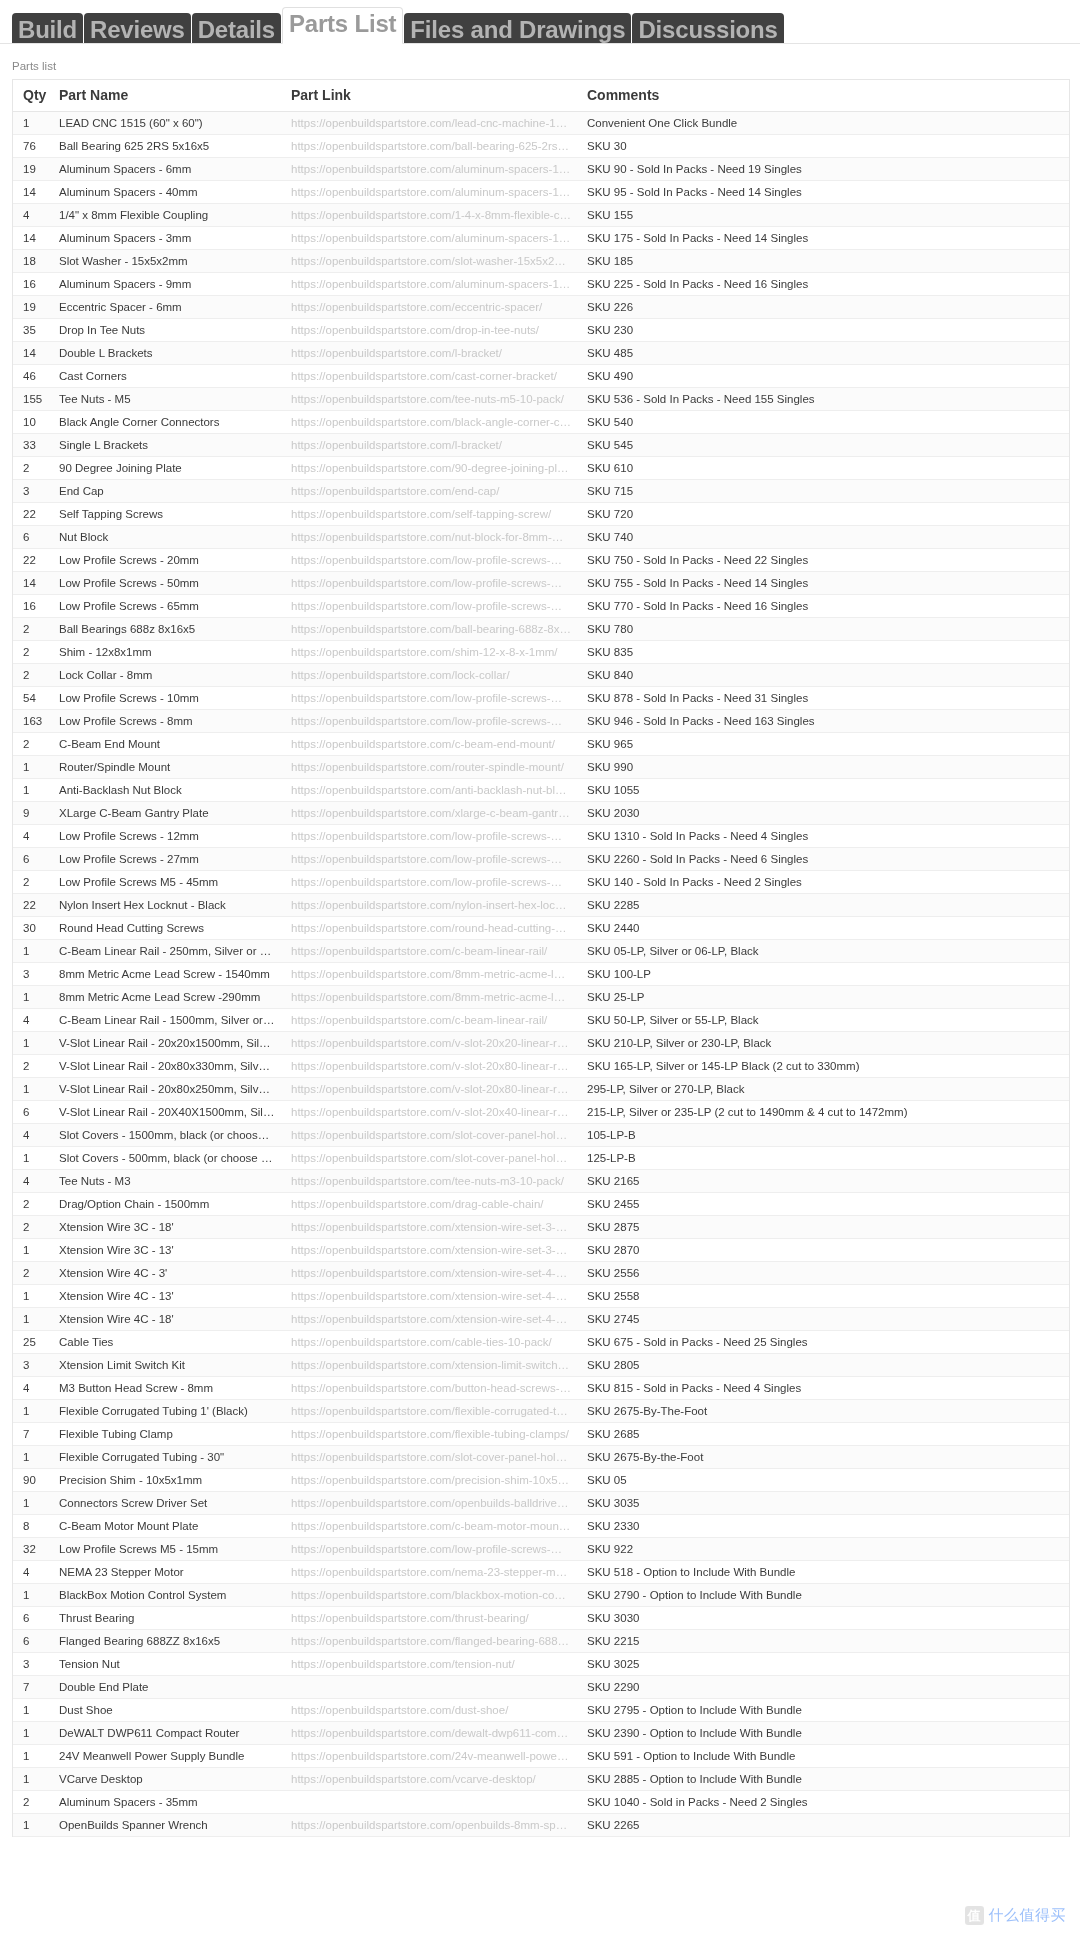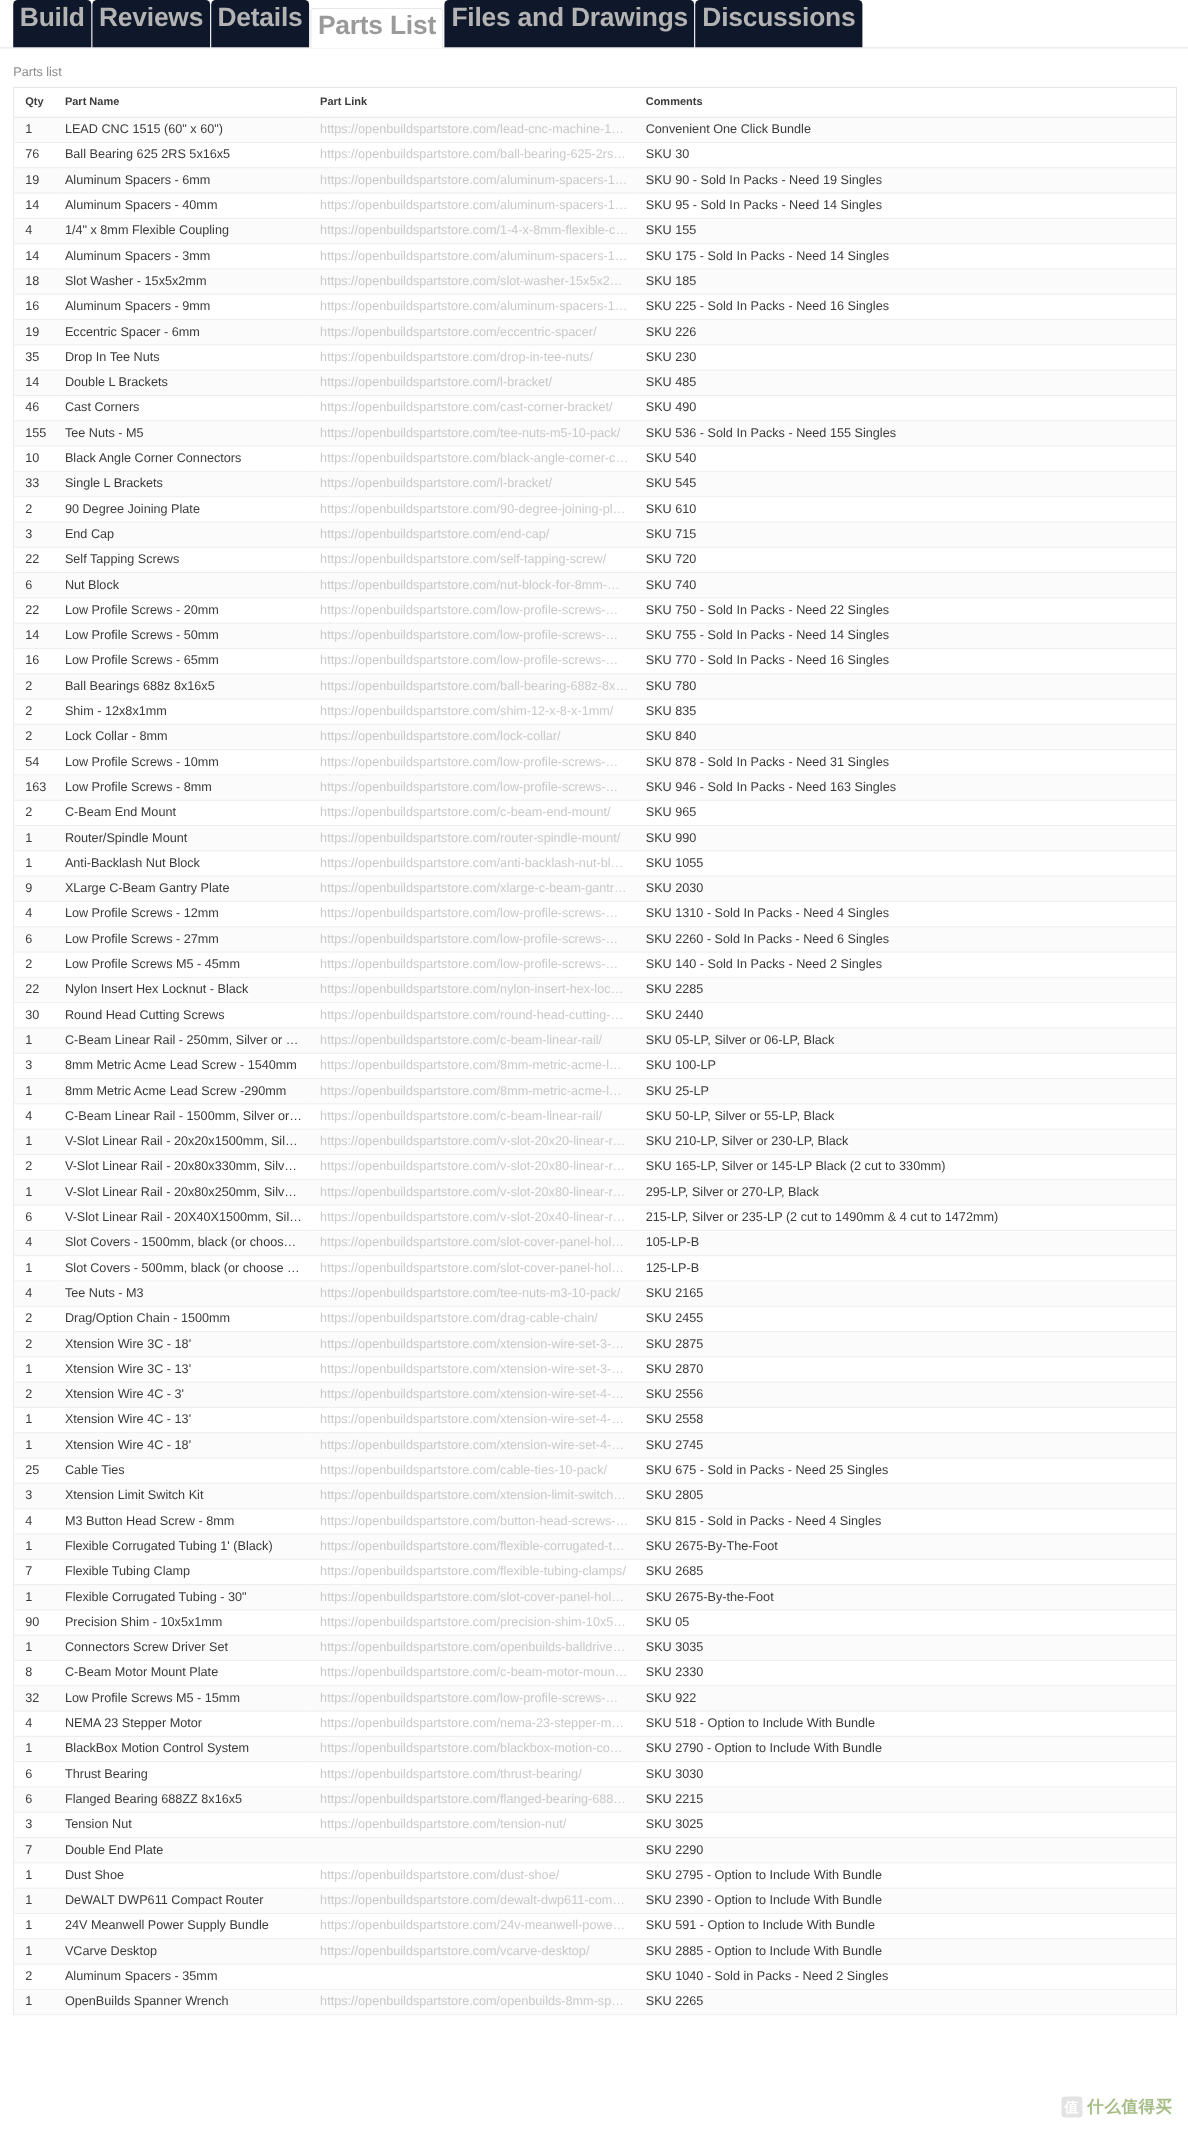--- a/index.html
+++ b/index.html
@@ -24,22 +24,22 @@
     padding: 0 0 0 12px;
     display: flex;
     align-items: flex-end;
     border-bottom: 1px solid #e4e4e4;
   }
   .tab {
     font-size: 24px;
     line-height: 1;
     font-weight: bold;
     color: #b3b3b3;
-    background: #0f172a;
-    padding: 5px 6px 14px 6px;
+    background: #404040;
+    padding: 5px 6px 1px 6px;
     border-radius: 4px 4px 0 0;
     white-space: nowrap;
     letter-spacing: -0.2px;
     margin-right: 1px;
   }
   .tab.active {
     background: #ffffff;
     color: #9a9a9a;
     border: 1px solid #e0e0e0;
     border-bottom: 1px solid #ffffff;
@@ -68,21 +68,21 @@
     table-layout: fixed;
     font-size: 11.5px;
   }
   table.parts col.c-qty  { width: 38px; }
   table.parts col.c-name { width: 232px; }
   table.parts col.c-link { width: 296px; }
   table.parts col.c-com  { width: auto; }
 
   table.parts thead th {
     text-align: left;
-    font-size: 10px;
+    font-size: 14px;
     font-weight: bold;
     color: #3b3b3b;
     padding: 7px 8px 8px 8px;
     border-bottom: 1px solid #e6e6e6;
     background: #ffffff;
     vertical-align: middle;
     white-space: nowrap;
   }
   table.parts thead th.qty { padding-left: 10px; }
 
@@ -122,22 +122,22 @@
     width: 19px; height: 19px;
     border-radius: 3px;
     background: #c8c8c8;
     color: #fff;
     font-size: 13px;
     font-weight: bold;
     display: flex; align-items: center; justify-content: center;
   }
   .wm-text {
     font-size: 15px;
-    font-weight: bold;
-    color: #4d7c0f;
+    font-weight: normal;
+    color: #3b82f6;
     letter-spacing: 0.5px;
     text-align: center;
   }
 </style>
 </head>
 <body>
 
 <div class="tabbar">
     <div class="tab">Build</div>
     <div class="tab">Reviews</div>

